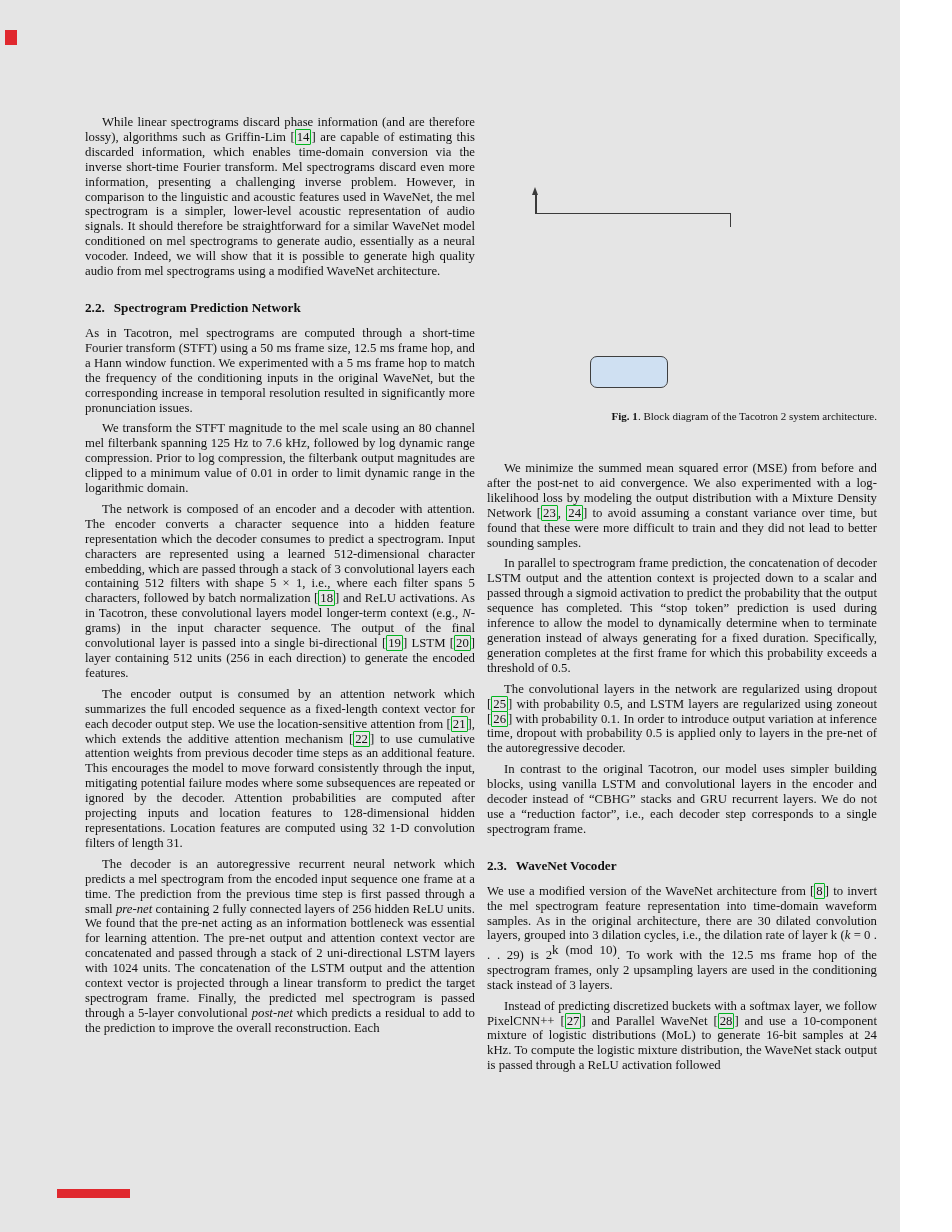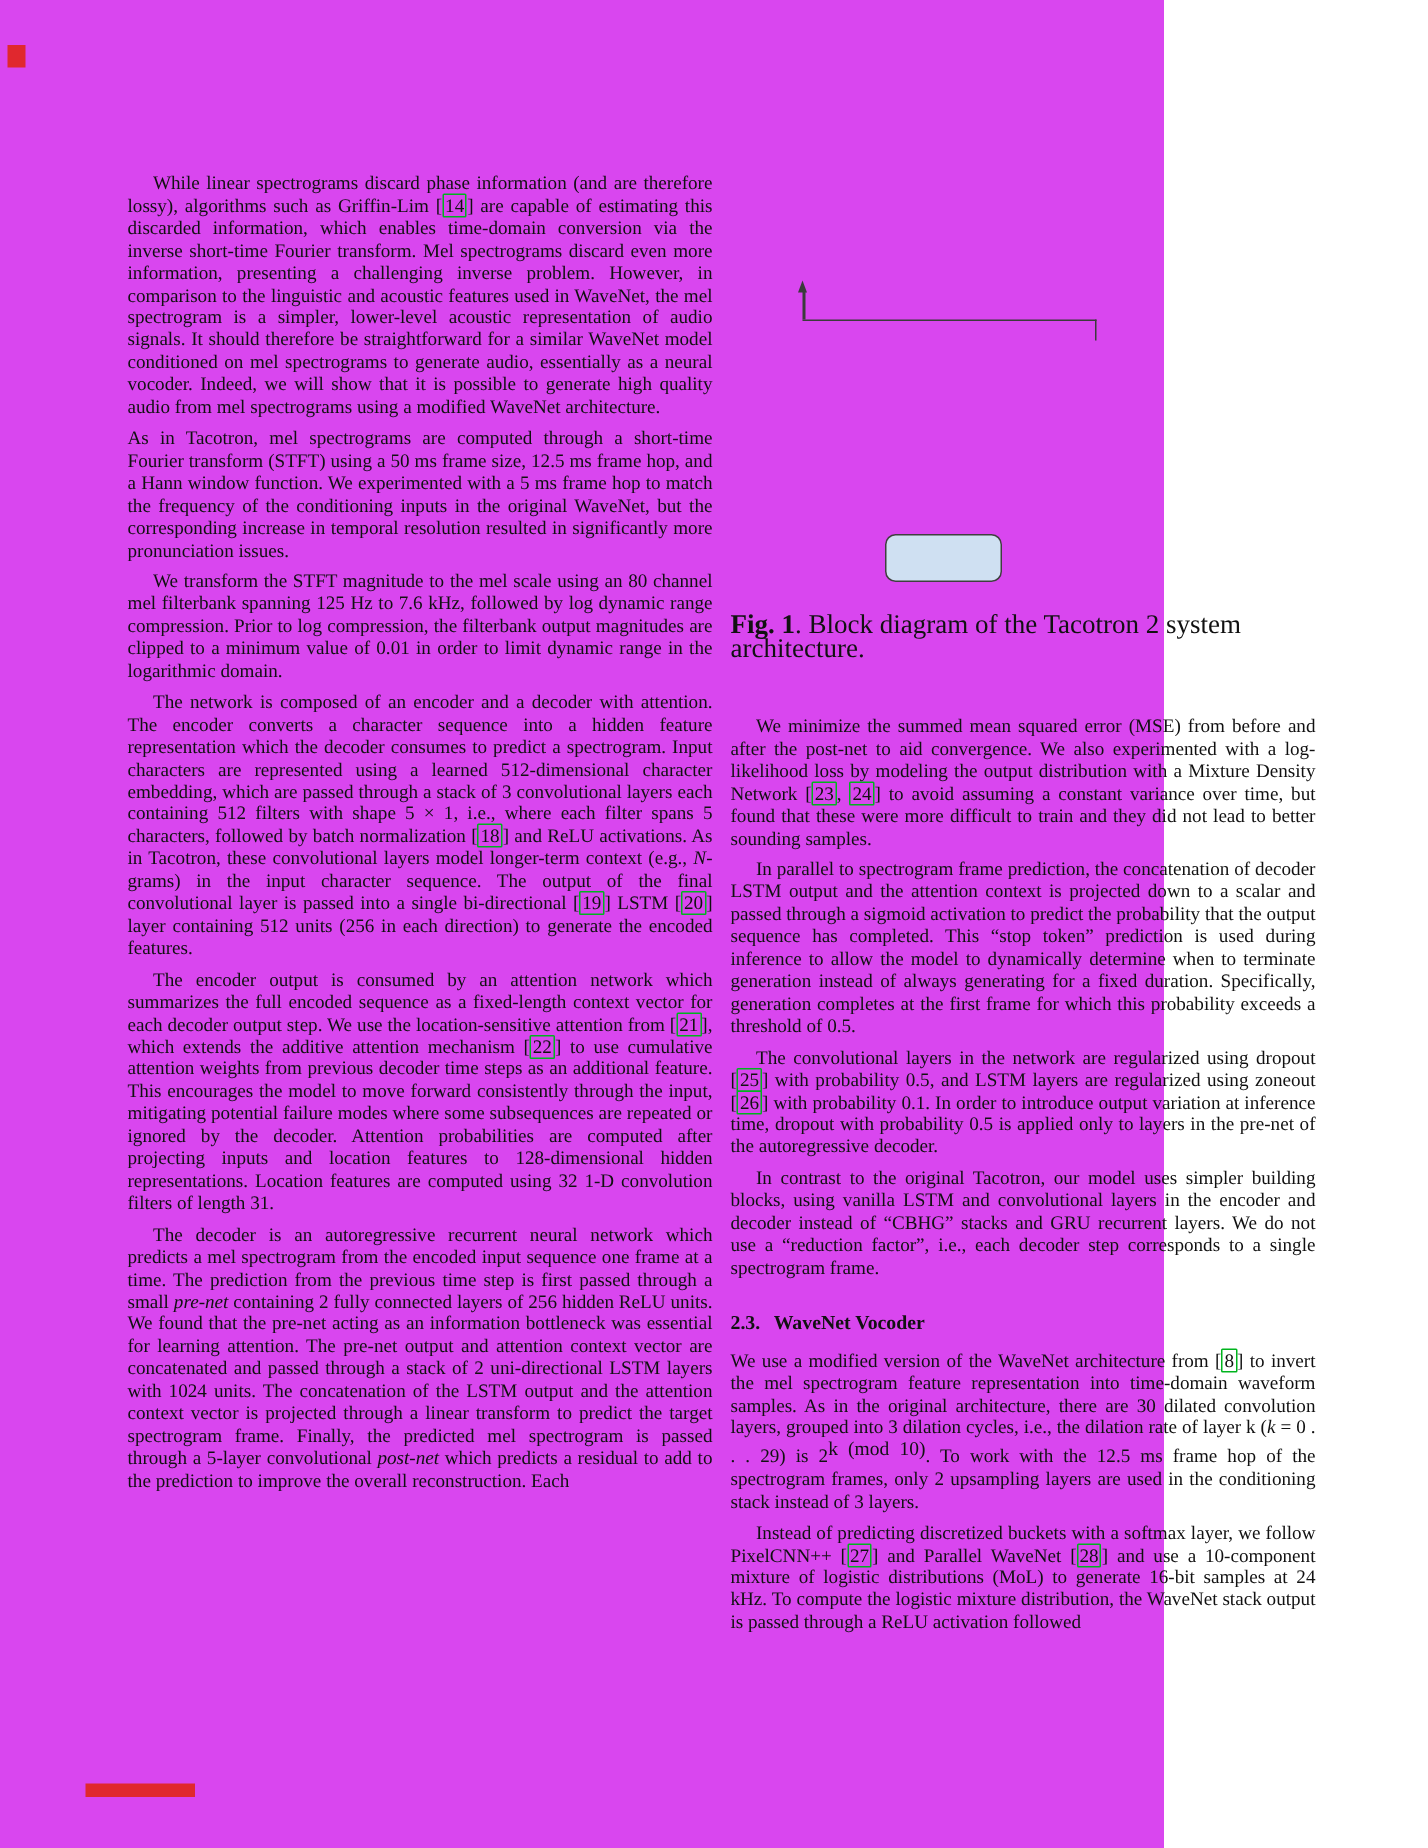--- a/index.html
+++ b/index.html
@@ -1,30 +1,30 @@
 <!DOCTYPE html>
 <html style="--cite: #00b41e;"><head>
 <meta charset="utf-8">
 <style>
   html,body{margin:0;padding:0;background:#ffffff;}
   body{width:952px;height:1232px;position:relative;overflow:hidden;
        font-family:"Liberation Serif","DejaVu Serif",serif;color:#111;}
-  .page{position:absolute;left:0;top:0;width:776px;height:1232px;background:#d946ef;}
+  .page{position:absolute;left:0;top:0;width:900px;height:1232px;background:#e5e5e5;}
   .col{position:absolute;width:390px;}
   .col.left{left:85px;top:115px;}
   .col.right{left:487px;top:130px;}
   .para{margin:0 0 6px 0;font-size:12.75px;line-height:14.9px;text-align:justify;}
   .para.indent{text-indent:17px;}
   .sec-heading{margin:20px 0 10px 0;font-size:13.2px;line-height:17px;font-weight:bold;}
   .sec-heading .ht{margin-left:9px;}
   .rich-i{font-style:italic;}
   .rich-sup{font-size:13px;vertical-align:4.5px;letter-spacing:0;}
   .rich-c{border:1px solid var(--cite,#00b41e);padding:0 1px;border-radius:1px;}
   .fig-canvas{position:relative;width:390px;height:278px;}
-  .fig-caption{font-size:18px;line-height:16px;text-align:left;margin:0 0 37px 0;}
+  .fig-caption{font-size:11px;line-height:16px;text-align:right;margin:0 0 37px 0;}
   .fig-caption .cap-label{font-weight:bold;}
   .shape{position:absolute;}
   .arrow-head{width:0;height:0;border-left:3.5px solid transparent;border-right:3.5px solid transparent;
               border-bottom:8px solid #3b3b3b;left:45px;top:57px;}
   .arrow-stem{left:48px;top:64px;width:1.5px;height:19px;background:#3b3b3b;}
   .conn-h{left:48px;top:82.5px;width:196px;height:1.5px;background:#3b3b3b;}
   .conn-tick{left:242.5px;top:82.5px;width:1.5px;height:14.5px;background:#3b3b3b;}
   .fig-block{left:103px;top:226px;width:76px;height:30px;border:1.5px solid #3f3f3f;border-radius:7px;background:#cfe0f2;}
   .red-marker{position:absolute;background:#e0282e;}
   .red-marker.top{left:5px;top:30px;width:12px;height:15px;}
@@ -33,20 +33,21 @@
 </head>
 <body>
 
 <div class="page">
 
   <div class="red-marker top" style="background-color: rgb(224, 40, 46);"></div>
   <div class="red-marker bottom" style="background-color: rgb(224, 40, 46);"></div>
 
   <div class="col left">
     <p class="para indent">While linear spectrograms discard phase information (and are therefore lossy), algorithms such as Griffin-Lim [<span class="rich-c">14</span>] are capable of estimating this discarded information, which enables time-domain conversion via the inverse short-time Fourier transform. Mel spectrograms discard even more information, presenting a challenging inverse problem. However, in comparison to the linguistic and acoustic features used in WaveNet, the mel spectrogram is a simpler, lower-level acoustic representation of audio signals. It should therefore be straightforward for a similar WaveNet model conditioned on mel spectrograms to generate audio, essentially as a neural vocoder. Indeed, we will show that it is possible to generate high quality audio from mel spectrograms using a modified WaveNet architecture.</p>
+    <h3 class="sec-heading"><span>2.2.</span><span class="ht">Spectrogram Prediction Network</span></h3>
     <p class="para">As in Tacotron, mel spectrograms are computed through a short-time Fourier transform (STFT) using a 50 ms frame size, 12.5 ms frame hop, and a Hann window function. We experimented with a 5 ms frame hop to match the frequency of the conditioning inputs in the original WaveNet, but the corresponding increase in temporal resolution resulted in significantly more pronunciation issues.</p>
     <p class="para indent">We transform the STFT magnitude to the mel scale using an 80 channel mel filterbank spanning 125 Hz to 7.6 kHz, followed by log dynamic range compression. Prior to log compression, the filterbank output magnitudes are clipped to a minimum value of 0.01 in order to limit dynamic range in the logarithmic domain.</p>
     <p class="para indent">The network is composed of an encoder and a decoder with attention. The encoder converts a character sequence into a hidden feature representation which the decoder consumes to predict a spectrogram. Input characters are represented using a learned 512-dimensional character embedding, which are passed through a stack of 3 convolutional layers each containing 512 filters with shape 5 × 1, i.e., where each filter spans 5 characters, followed by batch normalization [<span class="rich-c">18</span>] and ReLU activations. As in Tacotron, these convolutional layers model longer-term context (e.g., <span class="rich-i">N</span>-grams) in the input character sequence. The output of the final convolutional layer is passed into a single bi-directional [<span class="rich-c">19</span>] LSTM [<span class="rich-c">20</span>] layer containing 512 units (256 in each direction) to generate the encoded features.</p>
     <p class="para indent">The encoder output is consumed by an attention network which summarizes the full encoded sequence as a fixed-length context vector for each decoder output step. We use the location-sensitive attention from [<span class="rich-c">21</span>], which extends the additive attention mechanism [<span class="rich-c">22</span>] to use cumulative attention weights from previous decoder time steps as an additional feature. This encourages the model to move forward consistently through the input, mitigating potential failure modes where some subsequences are repeated or ignored by the decoder. Attention probabilities are computed after projecting inputs and location features to 128-dimensional hidden representations. Location features are computed using 32 1-D convolution filters of length 31.</p>
     <p class="para indent">The decoder is an autoregressive recurrent neural network which predicts a mel spectrogram from the encoded input sequence one frame at a time. The prediction from the previous time step is first passed through a small <span class="rich-i">pre-net</span> containing 2 fully connected layers of 256 hidden ReLU units. We found that the pre-net acting as an information bottleneck was essential for learning attention. The pre-net output and attention context vector are concatenated and passed through a stack of 2 uni-directional LSTM layers with 1024 units. The concatenation of the LSTM output and the attention context vector is projected through a linear transform to predict the target spectrogram frame. Finally, the predicted mel spectrogram is passed through a 5-layer convolutional <span class="rich-i">post-net</span> which predicts a residual to add to the prediction to improve the overall reconstruction. Each</p>
   </div>
 
   <div class="col right">
 
     <div class="fig-canvas">

